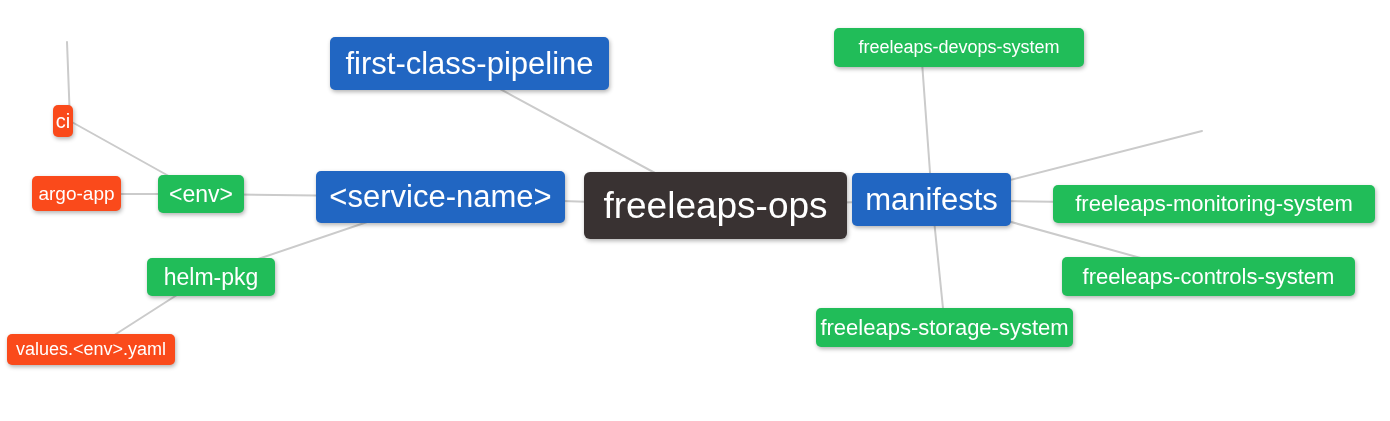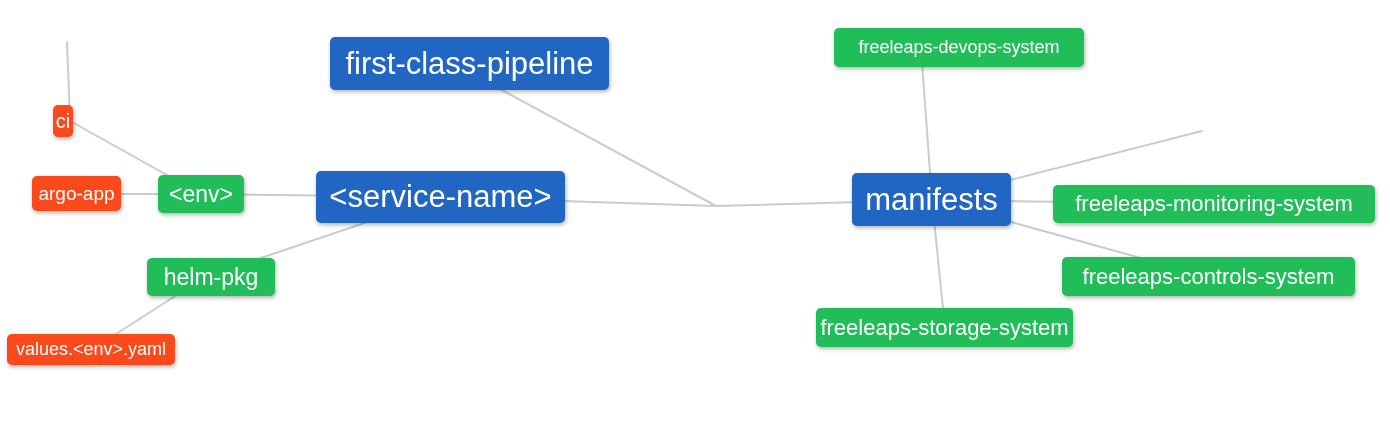--- a/index.html
+++ b/index.html
@@ -72,20 +72,21 @@
     <line x1="201" y1="194" x2="70" y2="121"></line>
     <line x1="70" y1="121" x2="67" y2="42"></line>
     <line x1="205" y1="277" x2="91" y2="350"></line>
     <line x1="932" y1="200" x2="921" y2="48"></line>
     <line x1="932" y1="200" x2="1202" y2="131"></line>
     <line x1="932" y1="200" x2="1215" y2="204"></line>
     <line x1="932" y1="200" x2="1209" y2="277"></line>
     <line x1="932" y1="200" x2="945" y2="328"></line>
   </svg>
 
+  <div class="node n-ops">freeleaps-ops</div>
   <div class="node n-pipeline">first-class-pipeline</div>
   <div class="node n-service">&lt;service-name&gt;</div>
   <div class="node n-manifests">manifests</div>
   <div class="node n-env">&lt;env&gt;</div>
   <div class="node n-helm">helm-pkg</div>
   <div class="node n-argo">argo-app</div>
   <div class="node n-ci">ci</div>
   <div class="node n-values">values.&lt;env&gt;.yaml</div>
   <div class="node n-devops">freeleaps-devops-system</div>
   <div class="node n-monitoring">freeleaps-monitoring-system</div>

